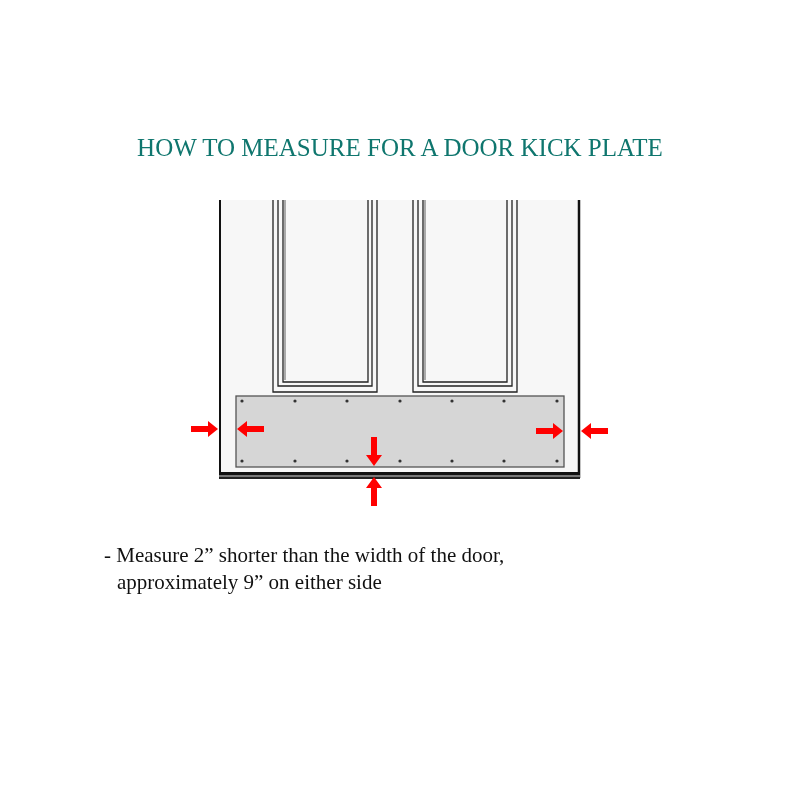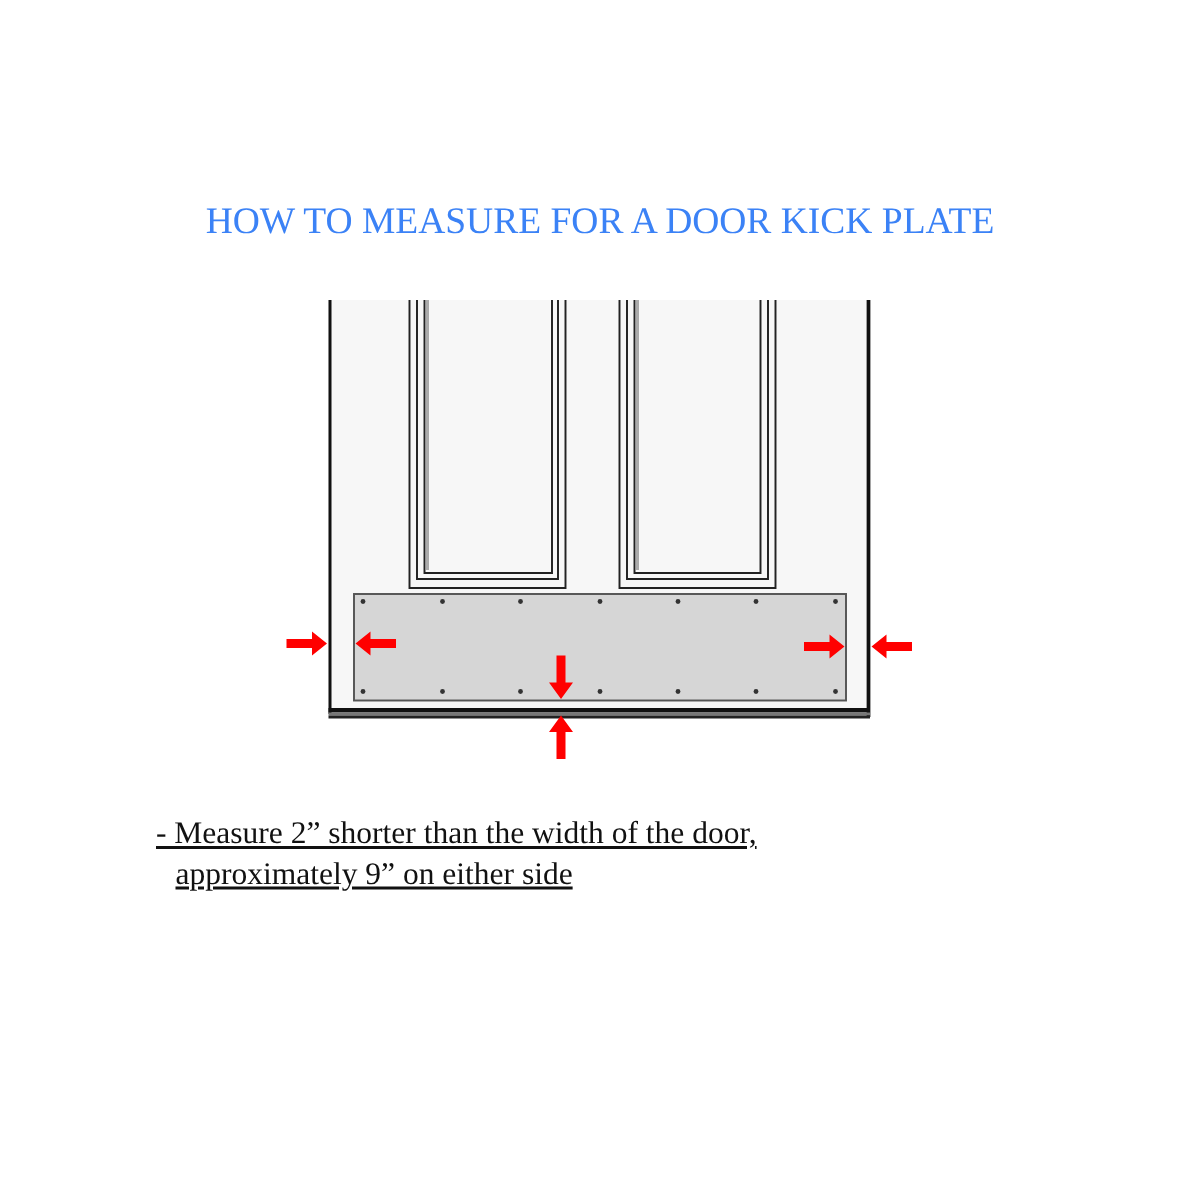--- a/index.html
+++ b/index.html
@@ -1,28 +1,28 @@
 <!DOCTYPE html>
 <html><head>
 <meta charset="utf-8">
 <style>
   html, body { margin: 0; padding: 0; background: #ffffff; }
   body { width: 800px; height: 800px; position: relative; overflow: hidden; }
   .title {
     position: absolute; left: 0; top: 134px; width: 800px; text-align: center;
     font-family: "Liberation Serif", "DejaVu Serif", serif; font-size: 25px;
-    color: #3b82f6; letter-spacing: 0px;
+    color: #0f766e; letter-spacing: 0px;
   }
   svg.diagram { position: absolute; left: 0; top: 0; }
   .notes {
     position: absolute; left: 104px; top: 542px;
     font-family: "Liberation Serif", "DejaVu Serif", serif; font-size: 21px;
     color: #111; line-height: 27px;
   }
-  .note-line { white-space: nowrap; text-decoration: underline; }
+  .note-line { white-space: nowrap; }
   .indent { padding-left: 13px; }
 </style>
 </head>
 <body>
 
 <div class="title">HOW TO MEASURE FOR A DOOR KICK PLATE</div>
 
 <svg class="diagram" width="800" height="800" viewBox="0 0 800 800">
 
   <g>

